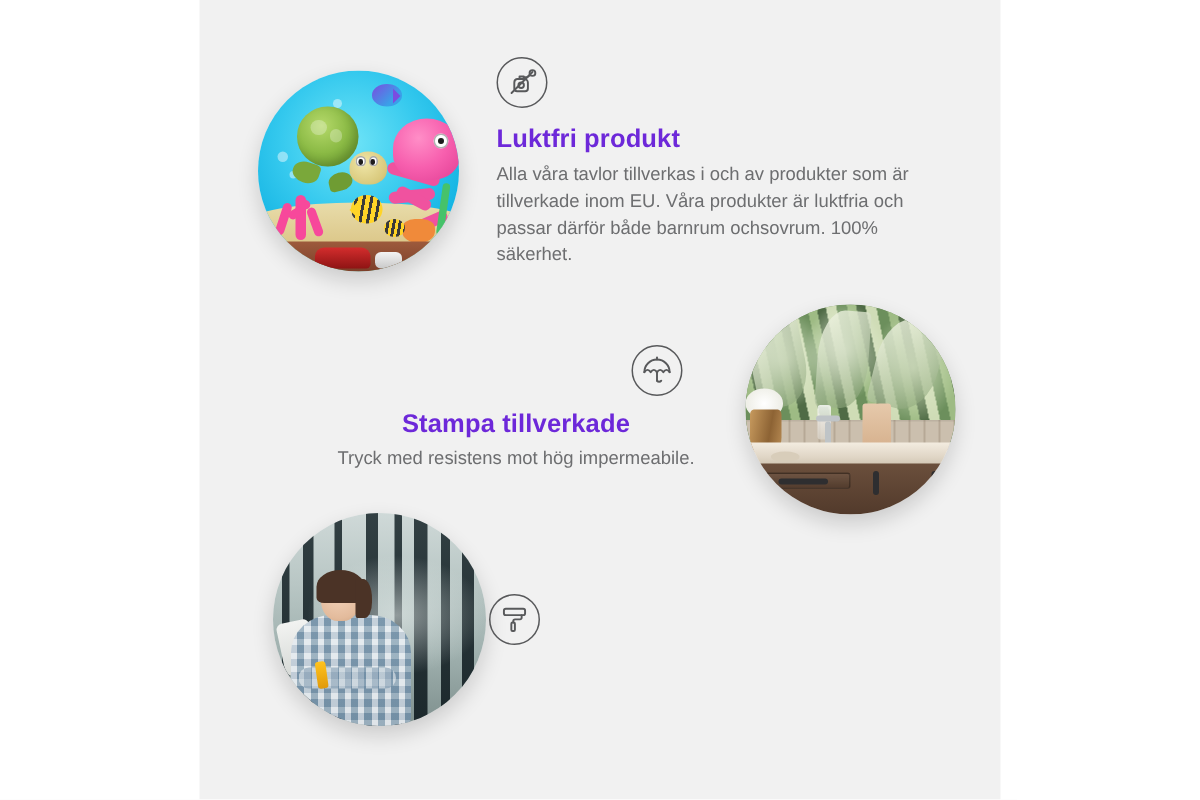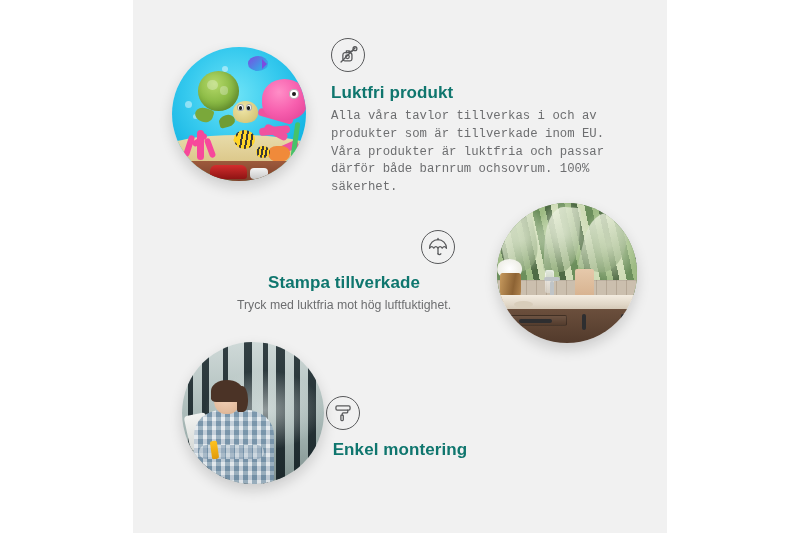--- a/index.html
+++ b/index.html
@@ -310,35 +310,35 @@
   
   .feature { position: absolute; }
   .feat-icon {
     width: 34px; height: 34px;
     border: 1.6px solid #58595b;
     border-radius: 50%;
     display: flex; align-items: center; justify-content: center;
   }
   .feat-icon svg { display: block; }
   .feat-title {
-    color: #0f766e;
+    color: #6d28d9;
     font-size: 17px;
     font-weight: bold;
     letter-spacing: .1px;
   }
   .feat-desc {
     color: #6d6e70;
     font-size: 12.3px;
     line-height: 1.45;
   }
 
   
   #feature-odourless { left: 331px; top: 38px; width: 300px; }
   #feature-odourless .feat-title { margin-top: 11px; }
-  #feature-odourless .feat-desc { margin-top: 5px; width: 292px; font-family: Liberation Mono, monospace; }
+  #feature-odourless .feat-desc { margin-top: 5px; width: 292px; }
 
   
   #feature-waterproof { left: 215px; top: 230px; width: 258px; text-align: center; }
   #feature-waterproof .feat-icon { margin: 0 0 0 206px; }
   #feature-waterproof .feat-title { margin-top: 9px; }
   #feature-waterproof .feat-desc { margin-top: 4px; }
 
   
   #feature-easy-install { left: 300px; top: 396px; width: 200px; text-align: center; }
   #feature-easy-install .feat-icon { margin: 0 0 0 26px; }
@@ -466,27 +466,26 @@
     <div class="feat-icon">
       <svg width="22" height="22" viewBox="0 0 24 24" fill="none" stroke="#58595b" stroke-width="1.4" stroke-linecap="round" stroke-linejoin="round">
         <path d="M2.8 13.2a9.2 9.2 0 0 1 18.4 0"></path>
         <path d="M2.8 13.2c1.5-2.2 3.1-2.2 4.6 0 1.5-2.2 3.1-2.2 4.6 0 1.5-2.2 3.1-2.2 4.6 0 1.5-2.2 3.1-2.2 4.6 0"></path>
         <line x1="12" y1="13.2" x2="12" y2="19.4"></line>
         <path d="M12 19.4a1.9 1.9 0 0 0 3.1 0"></path>
         <line x1="12" y1="4" x2="12" y2="2.6"></line>
       </svg>
     </div>
     <div class="feat-title">Stampa tillverkade</div>
-    <div class="feat-desc">Tryck med luktfria mot hög luftfuktighet.</div>
+    <div class="feat-desc">Tryck med resistens mot hög impermeabile.</div>
   </div>
 
   <div class="feature" id="feature-easy-install">
     <div class="feat-icon">
       <svg width="22" height="22" viewBox="0 0 24 24" fill="none" stroke="#58595b" stroke-width="1.4" stroke-linecap="round" stroke-linejoin="round">
         <rect x="4.3" y="4.2" width="15.4" height="4.6" rx="1.4"></rect>
         <path d="M17.2 8.8v1.9a1.2 1.2 0 0 1-1.2 1.2h-3.6a1.3 1.3 0 0 0-1.3 1.3v1"></path>
         <rect x="9.7" y="14.2" width="2.6" height="6.1" rx=".9"></rect>
       </svg>
     </div>
-    <div class="feat-title">Enkel montering</div>
   </div>
 
 </div>
 
 </body></html>

